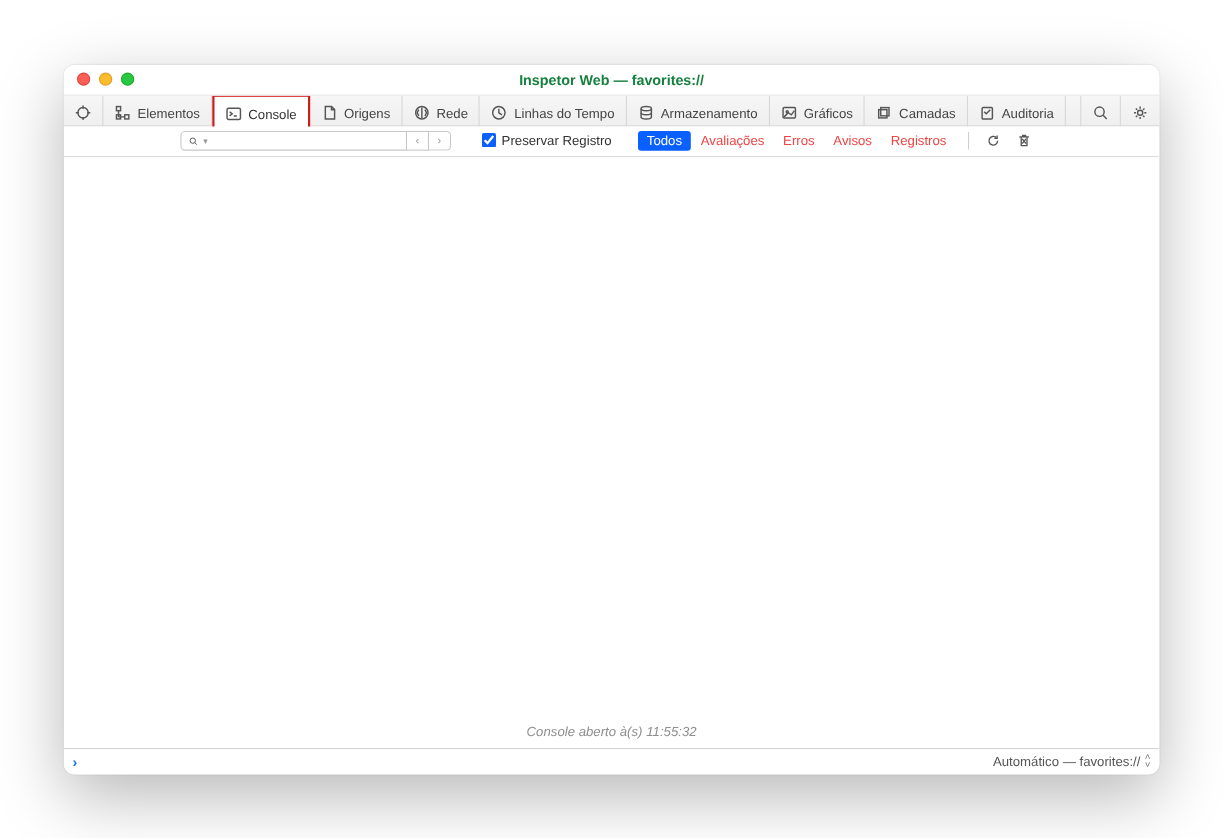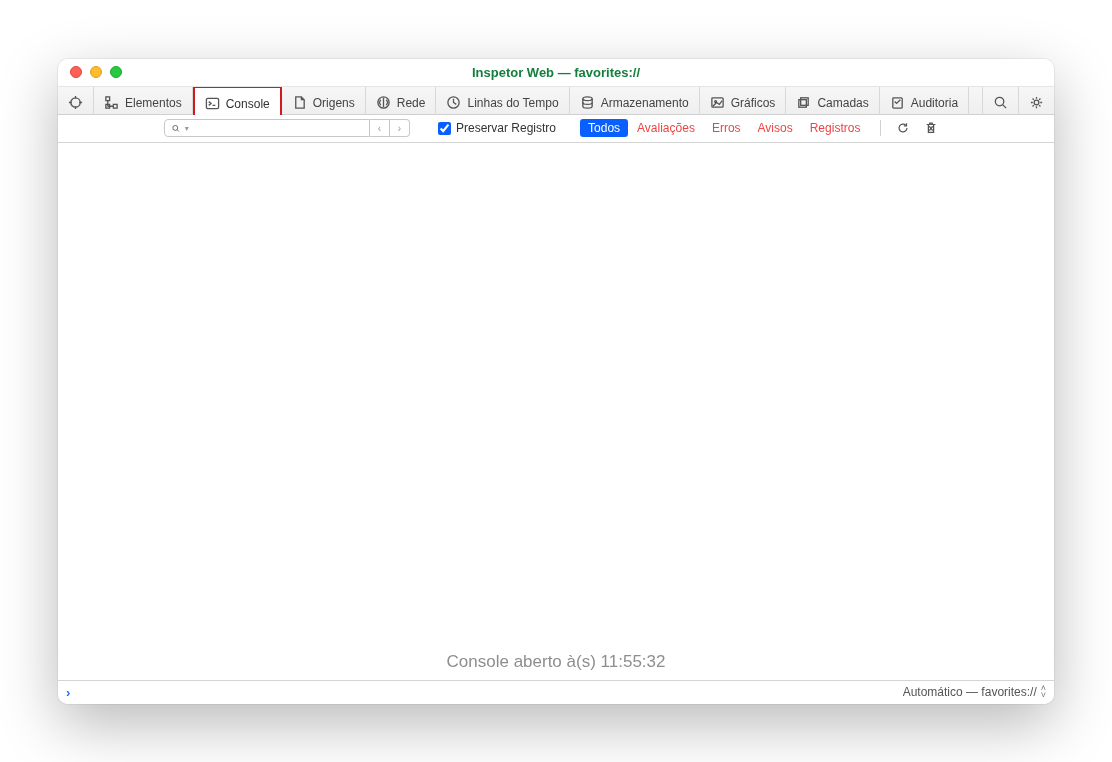--- a/index.html
+++ b/index.html
@@ -113,21 +113,21 @@
       height: 18px;
       border: 1px solid #c8c8c8;
       display: flex; align-items: center; justify-content: center;
       background: #fff;
       color: #999;
       font-size: 10px;
     }
     .nav-btn:first-child { border-left: none; border-radius: 0; }
     .nav-btn:last-child { border-left: none; border-radius: 0 4px 4px 0; }
     .check {
-      display: flex; align-items: center; gap: 5px;
+      display: flex; gap: 5px;
     }
     .check input[type=checkbox] {
       width: 13px; height: 13px; accent-color: #0a60ff;
     }
     .filter-pills {
       display: flex;
       align-items: center;
       gap: 1px;
       margin-left: 16px;
     }
@@ -147,22 +147,23 @@
     .content {
       flex: 1;
       display: flex;
       flex-direction: column;
       justify-content: flex-end;
       background: #fff;
     }
     .console-msg {
       text-align: center;
       color: #8e8e8e;
-      font-size: 17px;
+      font-size: 12px;
       padding: 6px 0 8px;
+      font-style: italic;
     }
     .footer {
       height: 24px;
       border-top: 1px solid #d4d4d4;
       display: flex;
       align-items: center;
       justify-content: space-between;
       padding: 0 8px;
       font-size: 12px;
       background: #fff;

